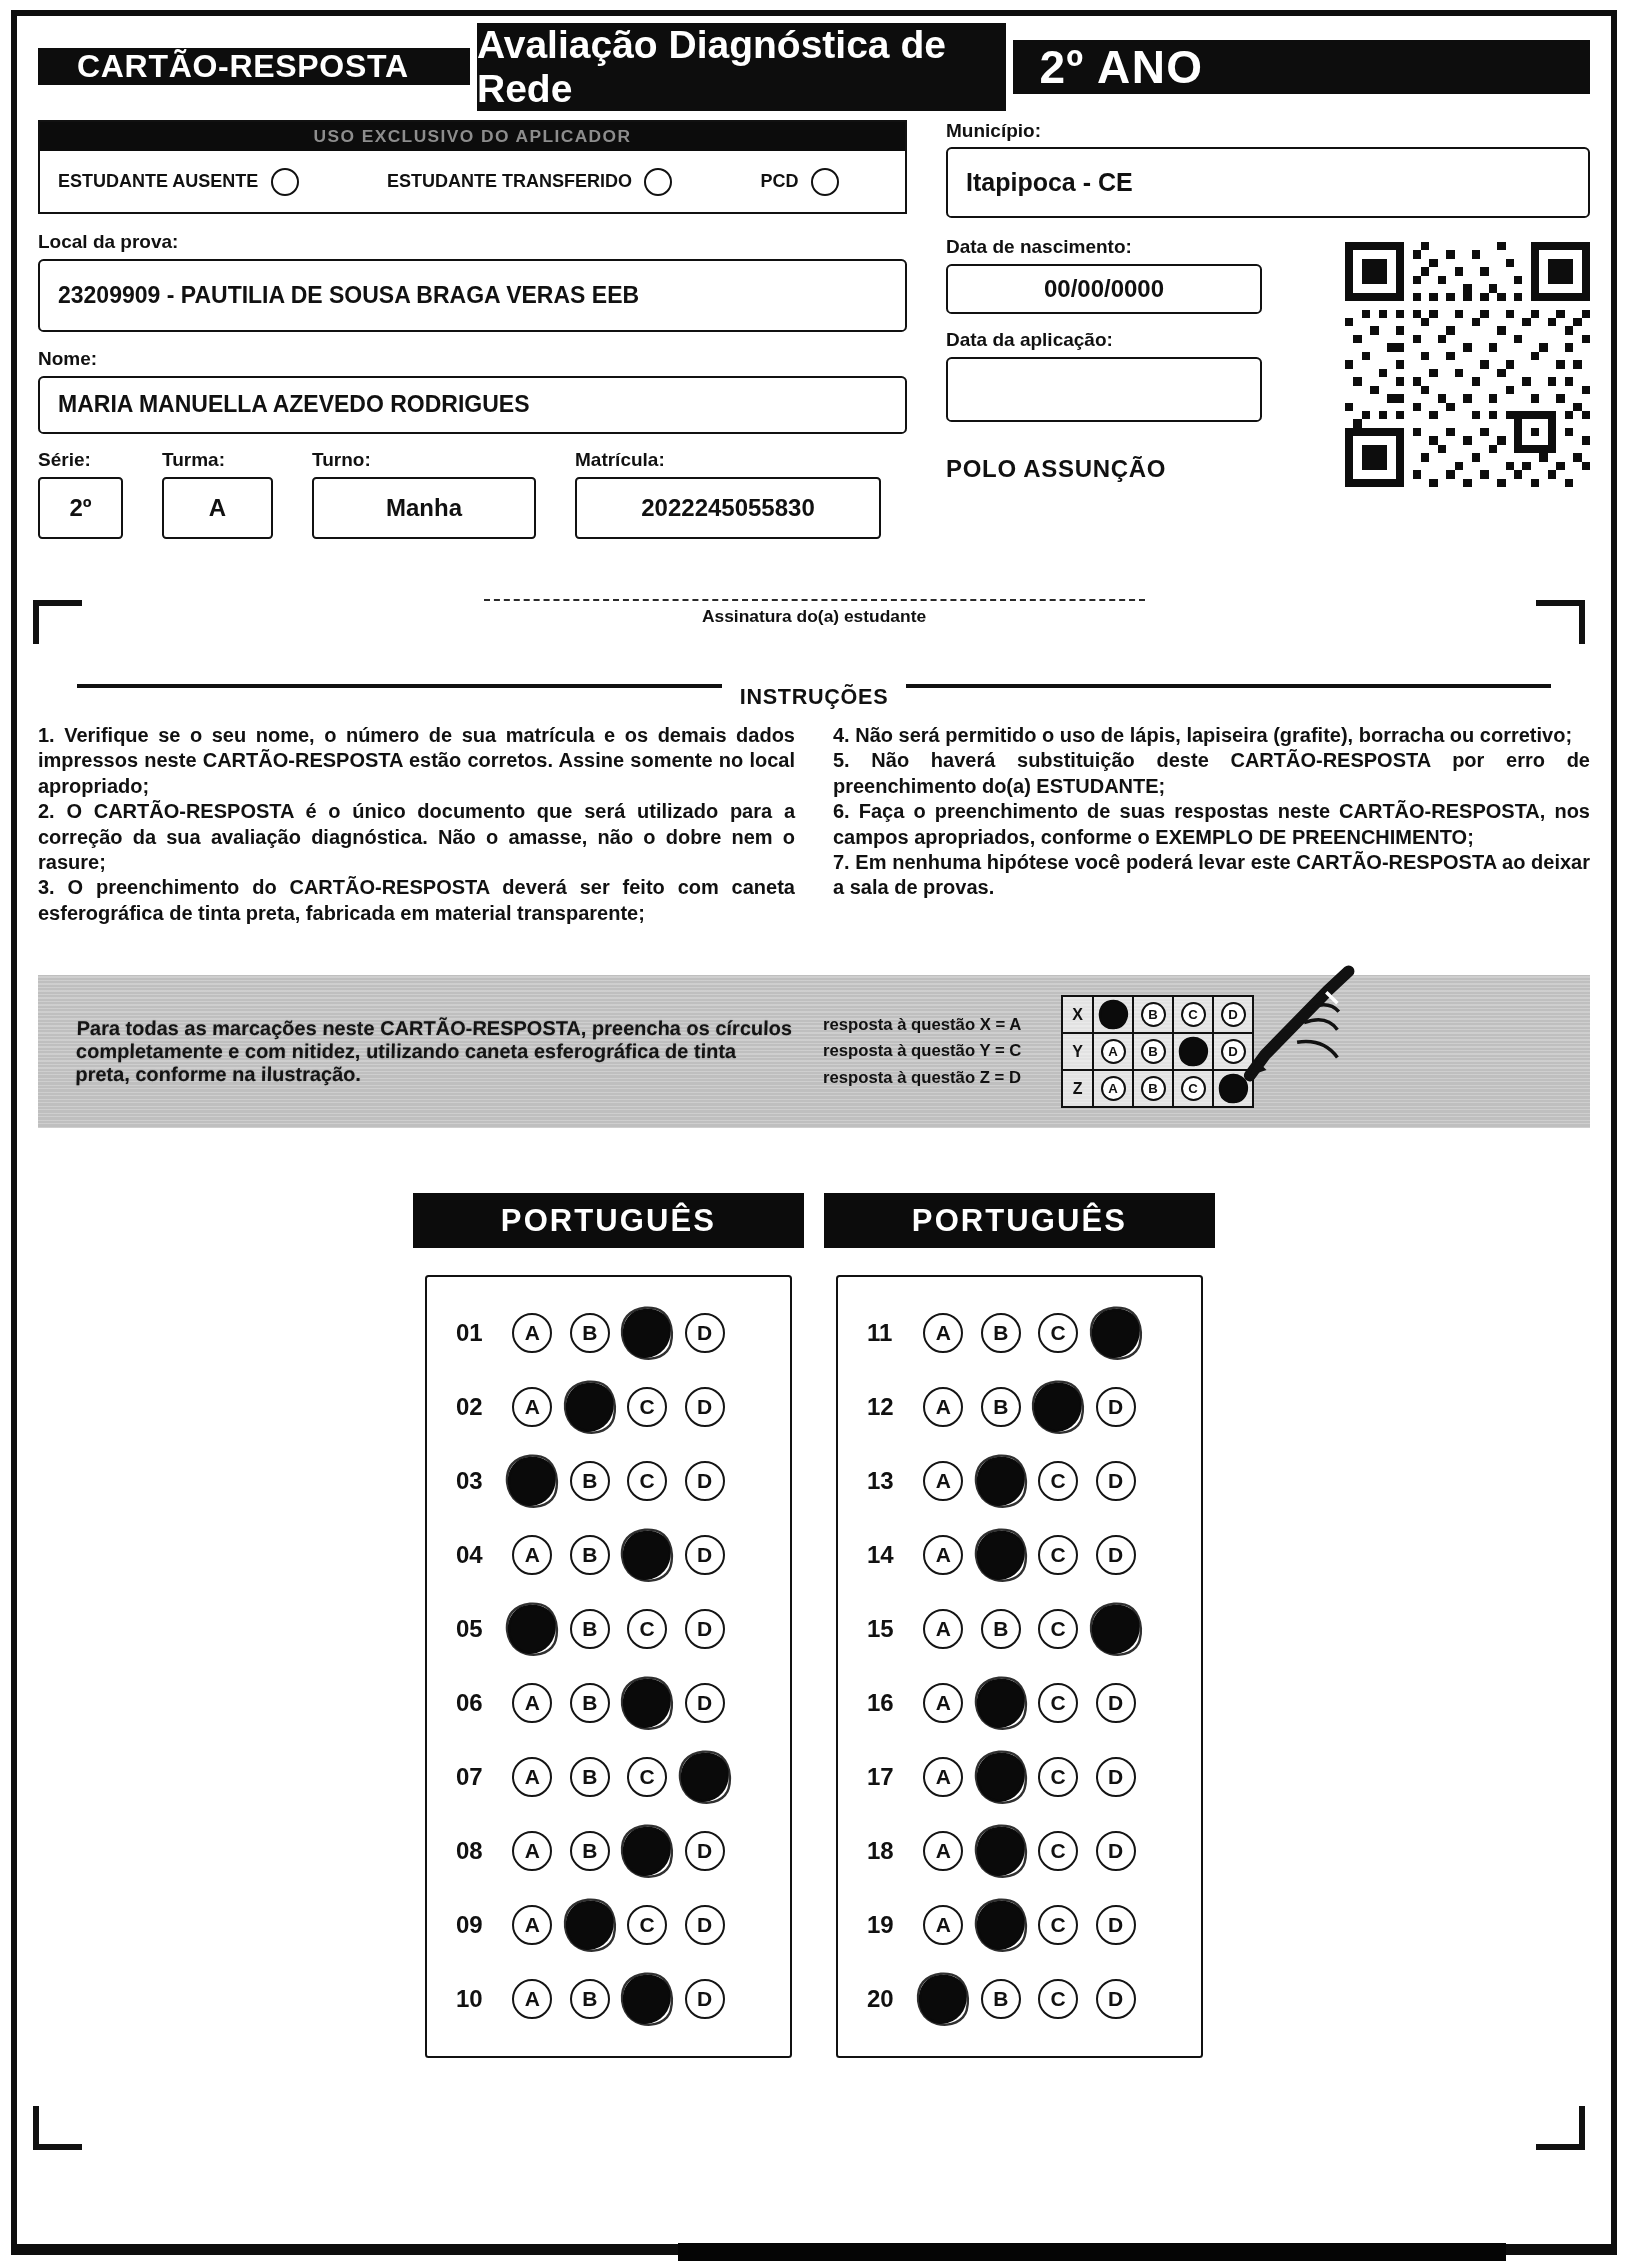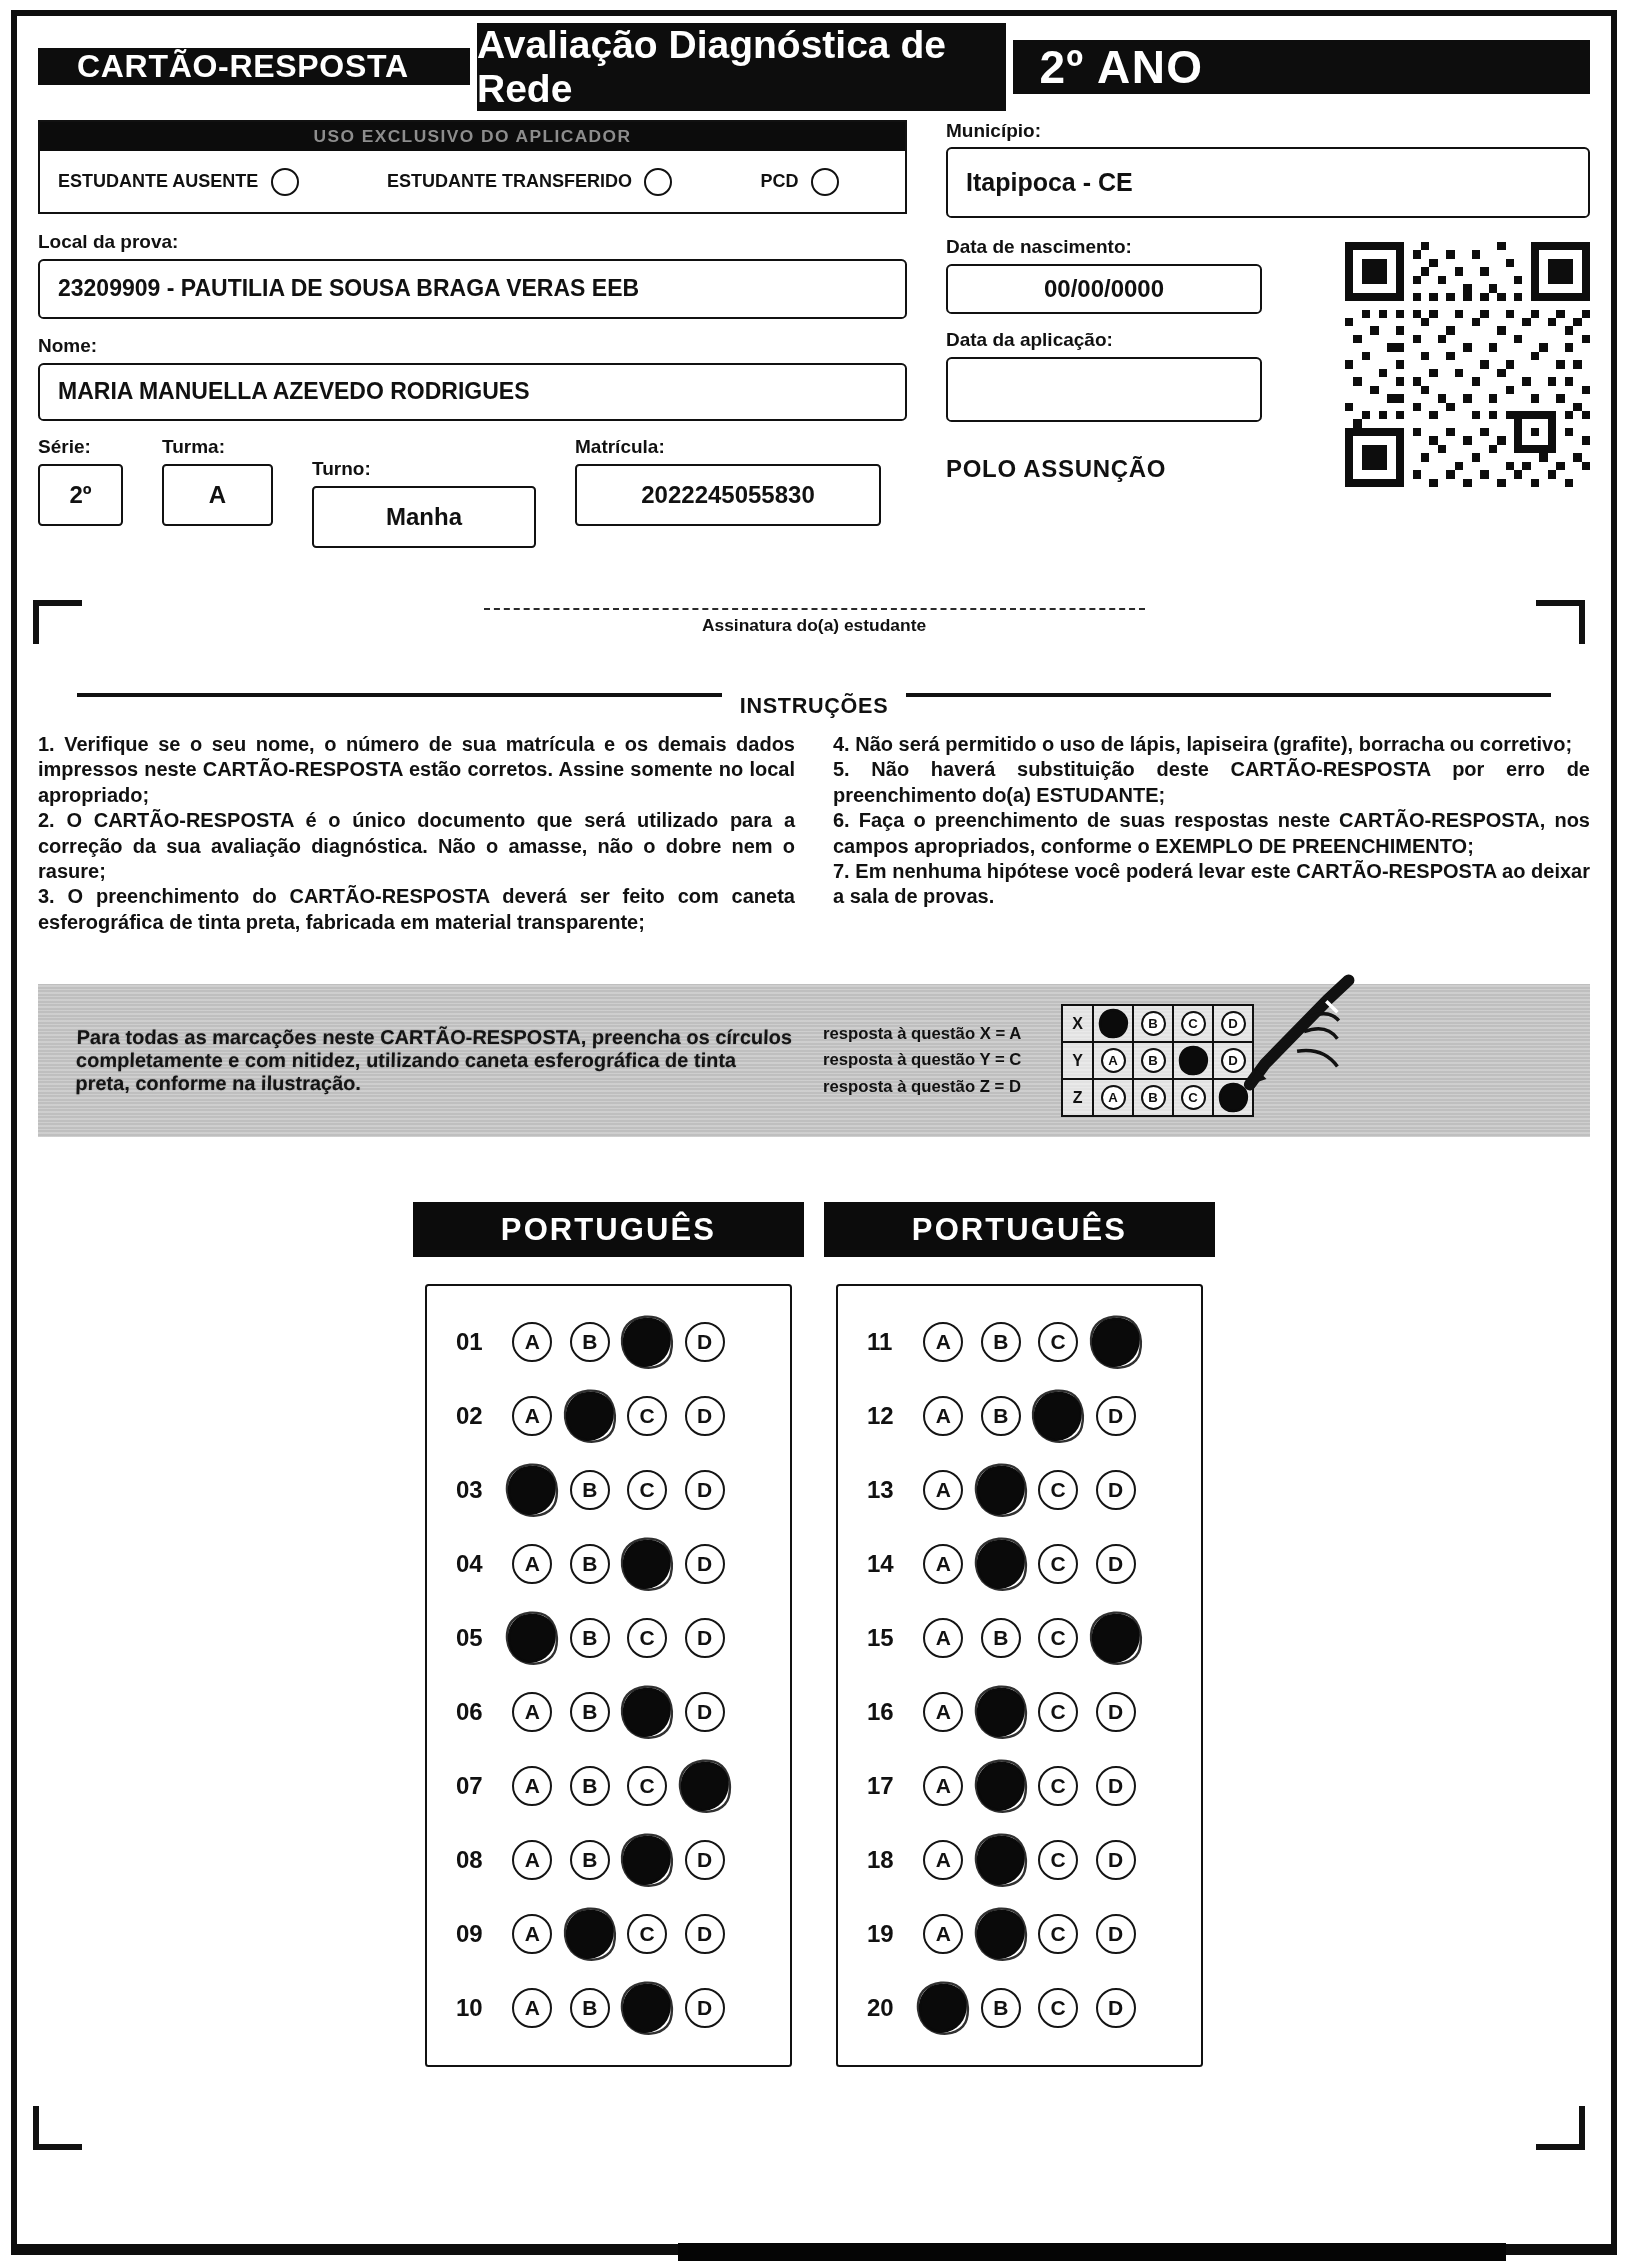--- a/index.html
+++ b/index.html
@@ -20,27 +20,27 @@
   .col-right{flex:1;}
 
   .app-box{border:2.8px solid #111;}
   .app-bar{background:#0c0c0c;color:#8d8d8d;text-align:center;font-size:17.4px;font-weight:bold;letter-spacing:1.4px;padding:4.2px 0;filter:blur(0.5px);}
   .app-opts{display:flex;align-items:center;justify-content:space-between;padding:16.7px 66px 16.7px 18px;}
   .opt{display:flex;align-items:center;gap:12.5px;font-size:18px;font-weight:600;}
   .radio{width:24px;height:24px;border:2.1px solid #111;border-radius:50%;background:#fff;display:inline-block;}
 
   .f-label{font-size:19px;font-weight:bold;margin:16.7px 0 5.6px;}
   .f-box{border:2.8px solid #111;border-radius:5.6px;height:58px;display:flex;align-items:center;padding:0 18px;font-size:23px;font-weight:bold;box-sizing:border-box;background:#fff;}
-  .local-box{height:60px;text-align:right;}
+  .local-box{height:73px;text-align:right;}
 
   .meta-row{display:flex;gap:39px;margin-top:15.3px;}
   .meta{display:flex;flex-direction:column;}
   .meta .f-label{margin:0 0 5.6px;}
   .meta .f-box{justify-content:center;height:62px;border-radius:4.2px;padding:0 7px;font-size:24px;}
-  .w-serie{width:85px;} .w-turma{width:111px;} .w-turno{width:224px;margin-top:22px;} .w-matric{width:306px;}
+  .w-serie{width:85px;} .w-turma{width:111px;} .w-turno{width:224px;} .w-matric{width:306px;}
 
   .col-right .f-label{margin-top:0;}
   .mun-box{height:71px;font-size:25px;}
   .right-lower{display:flex;gap:49px;margin-top:2.8px;}
   .dates{flex:0 0 316px;}
   .dates .f-label{margin-top:15.3px;}
   .nasc-box{height:50px;justify-content:center;font-size:24px;}
   .aplic-box{height:65px;}
   .polo{margin-top:33px;font-size:24px;font-weight:bold;letter-spacing:0.7px;}
   .qr-wrap{flex:1;display:flex;justify-content:flex-end;}

